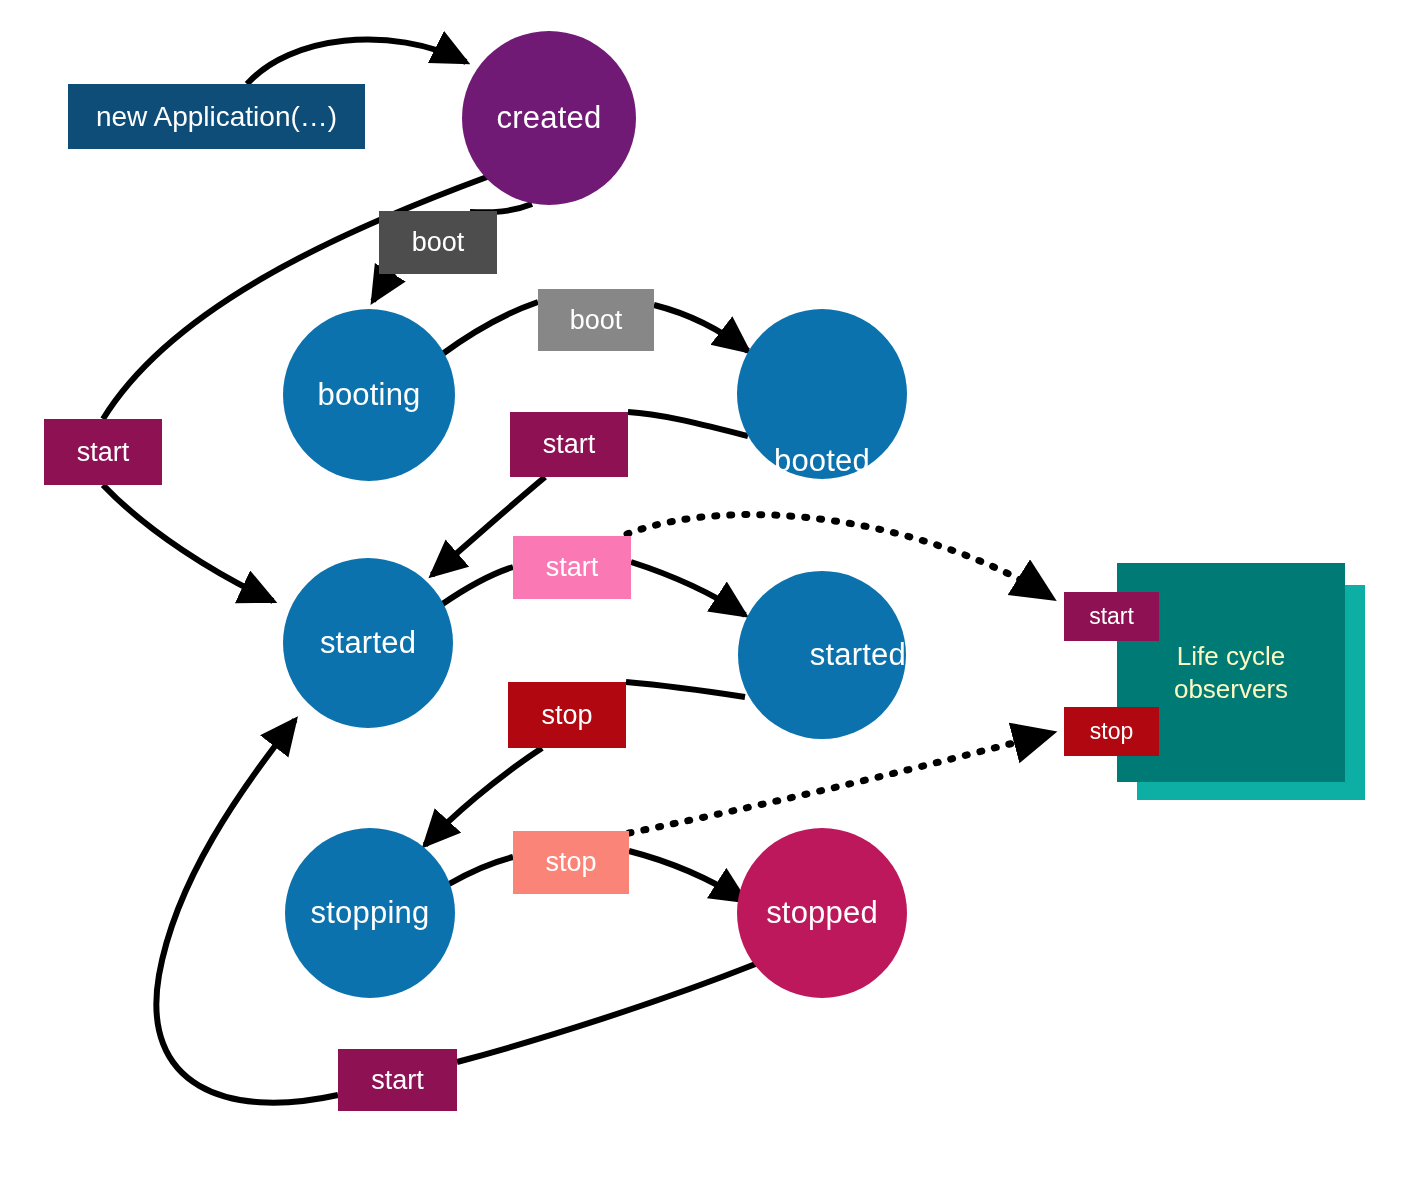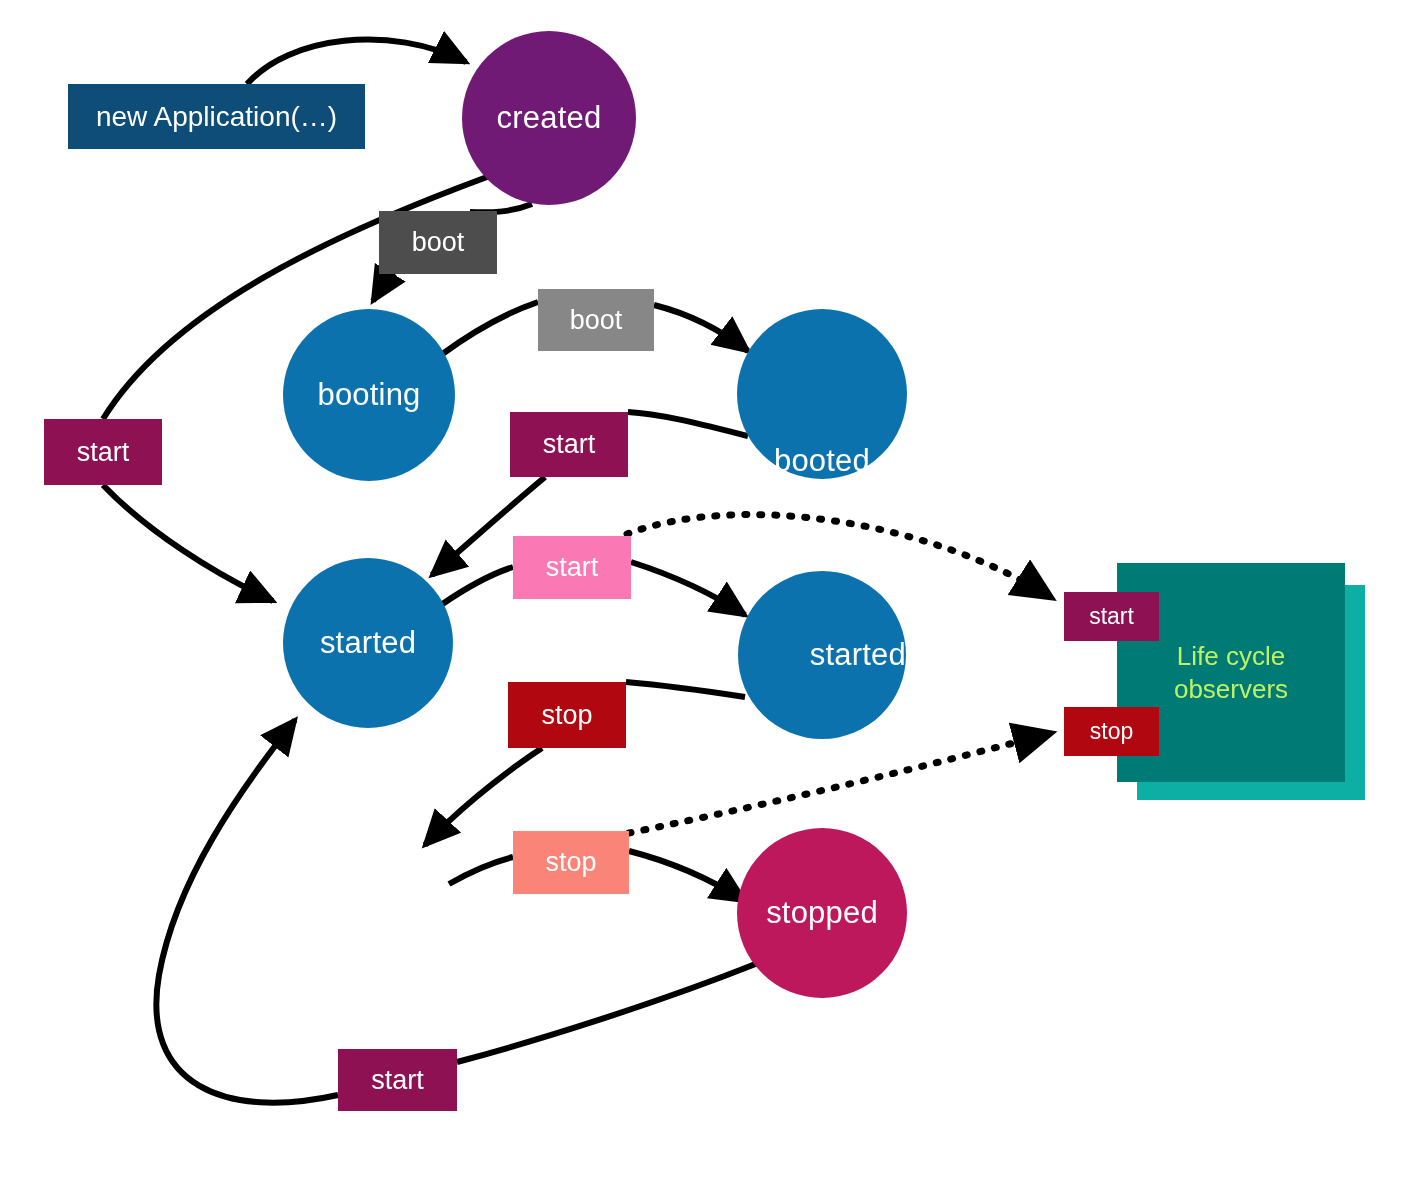--- a/index.html
+++ b/index.html
@@ -53,21 +53,21 @@
   }
   .box-evt-sm {
     font-size: 23px;
   }
   .card {
     position: absolute;
     display: flex;
     align-items: center;
     justify-content: center;
     text-align: center;
-    color: #bef264;
+    color: #fef9c3;
     font-size: 26px;
     line-height: 1.25;
     user-select: none;
   }
   .card-back { z-index: 2; }
   .card-front { z-index: 3; }
 </style>
 </head>
 <body>
 
@@ -132,20 +132,23 @@
   </div>
 
   <div class="node" style="left:283px; top:558px; width:170px; height:170px; background:#0C72AD;">
     <span>started</span>
   </div>
 
   <div class="node" style="left:738px; top:571px; width:168px; height:168px; background:#0C72AD;justify-content:flex-end;">
     <span>started</span>
   </div>
 
+  <div class="node" style="left:285px; top:828px; width:170px; height:170px; background:#0C72AD;">
+    <span>stopping</span>
+  </div>
 
   <div class="node" style="left:737px; top:828px; width:170px; height:170px; background:#be185d;">
     <span>stopped</span>
   </div>
 
   <div class="card card-back" style="left:1137px; top:585px; width:228px; height:215px; background:#0DAFA5;">
     <span></span>
   </div>
 
   <div class="card card-front" style="left:1117px; top:563px; width:228px; height:219px; background:#007A74;">

